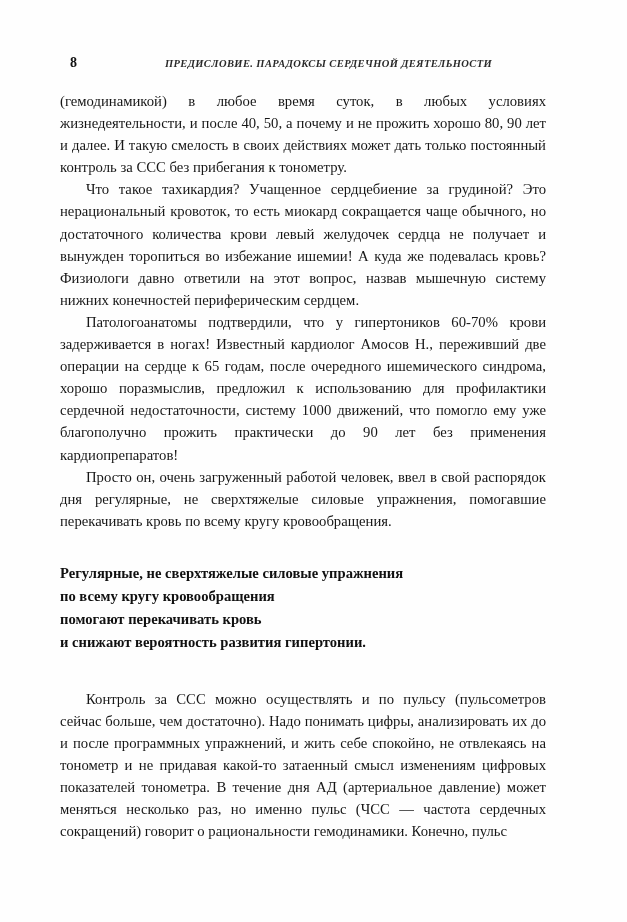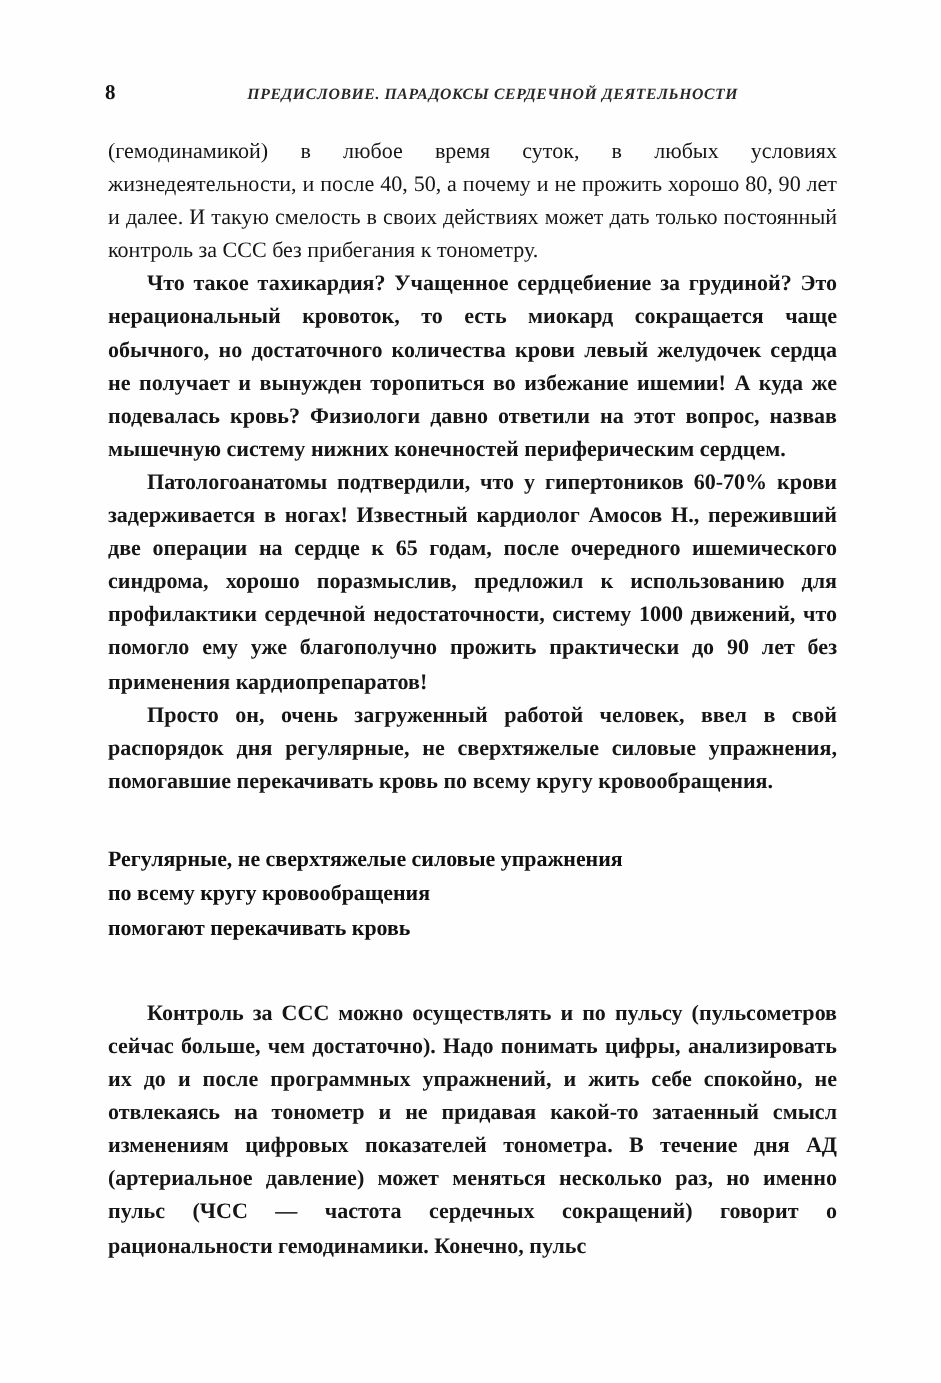--- a/index.html
+++ b/index.html
@@ -45,36 +45,35 @@
     font-size: 10.5px;
     font-weight: bold;
     letter-spacing: 0.4px;
     color: #2a2a2a;
     text-transform: uppercase;
     padding-right: 40px;
     font-style: italic;
   }
   .content {
     position: absolute;
-    left: 72px;
+    left: 60px;
     top: 90px;
     width: 486px;
   }
   p.para {
     margin: 0;
     font-size: 14.7px;
     line-height: 22.1px;
     text-align: justify;
     text-align-last: left;
     color: #161616;
     hyphens: manual;
   }
   p.indent {
     text-indent: 26px;
-    font-weight: bold;
   }
   .callout {
     margin: 30px 0 34px 0;
     text-align: left;
     font-weight: bold;
     font-size: 14.6px;
     line-height: 23px;
     color: #101010;
   }
   .callout div {
@@ -96,18 +95,19 @@
 
     <p class="para">(гемодинамикой) в любое время суток, в любых условиях жизнедеятельности, и после 40, 50, а почему и не прожить хорошо 80, 90 лет и далее. И такую смелость в своих действиях может дать только постоянный контроль за ССС без прибегания к тонометру.</p>
     <p class="para indent">Что такое тахикардия? Учащенное сердцебиение за грудиной? Это нерациональный кровоток, то есть миокард сокращается чаще обычного, но достаточного количества крови левый желудочек сердца не получает и вынужден торопиться во избежание ишемии! А куда же подевалась кровь? Физиологи давно ответили на этот вопрос, назвав мышечную систему нижних конечностей периферическим сердцем.</p>
     <p class="para indent">Патологоанатомы подтвердили, что у гипертоников 60-70% крови задерживается в ногах! Известный кардиолог Амосов Н., переживший две операции на сердце к 65 годам, после очередного ишемического синдрома, хорошо поразмыслив, предложил к использованию для профилактики сердечной недостаточности, систему 1000 движений, что помогло ему уже благополучно прожить практически до 90 лет без применения кардиопрепаратов!</p>
     <p class="para indent">Просто он, очень загруженный работой человек, ввел в свой распорядок дня регулярные, не сверхтяжелые силовые упражнения, помогавшие перекачивать кровь по всему кругу кровообращения.</p>
 
     <div class="callout">
       <div>Регулярные, не сверхтяжелые силовые упражнения</div>
       <div>по всему кругу кровообращения</div>
       <div>помогают перекачивать кровь</div>
+      <div>и снижают вероятность развития гипертонии.</div>
     </div>
 
     <p class="para indent after-callout">Контроль за ССС можно осуществлять и по пульсу (пульсометров сейчас больше, чем достаточно). Надо понимать цифры, анализировать их до и после программных упражнений, и жить себе спокойно, не отвлекаясь на тонометр и не придавая какой-то затаенный смысл изменениям цифровых показателей тонометра. В течение дня АД (артериальное давление) может меняться несколько раз, но именно пульс (ЧСС — частота сердечных сокращений) говорит о рациональности гемодинамики. Конечно, пульс</p>
 
   </div>
 </div>
 
 </body></html>

